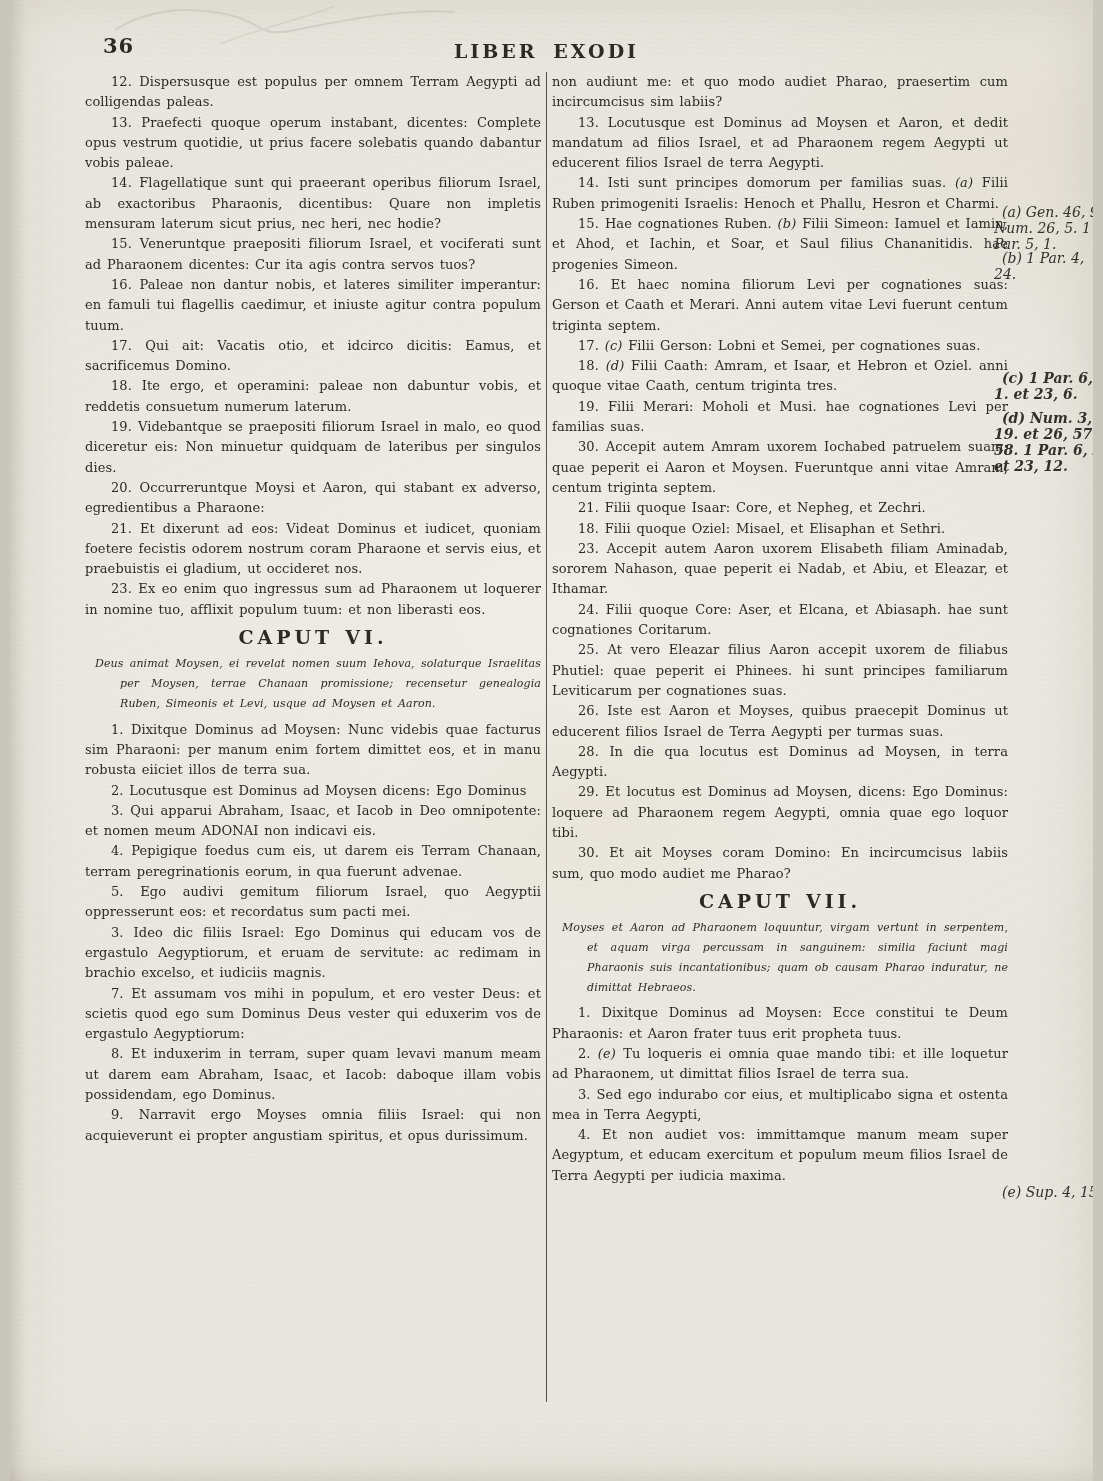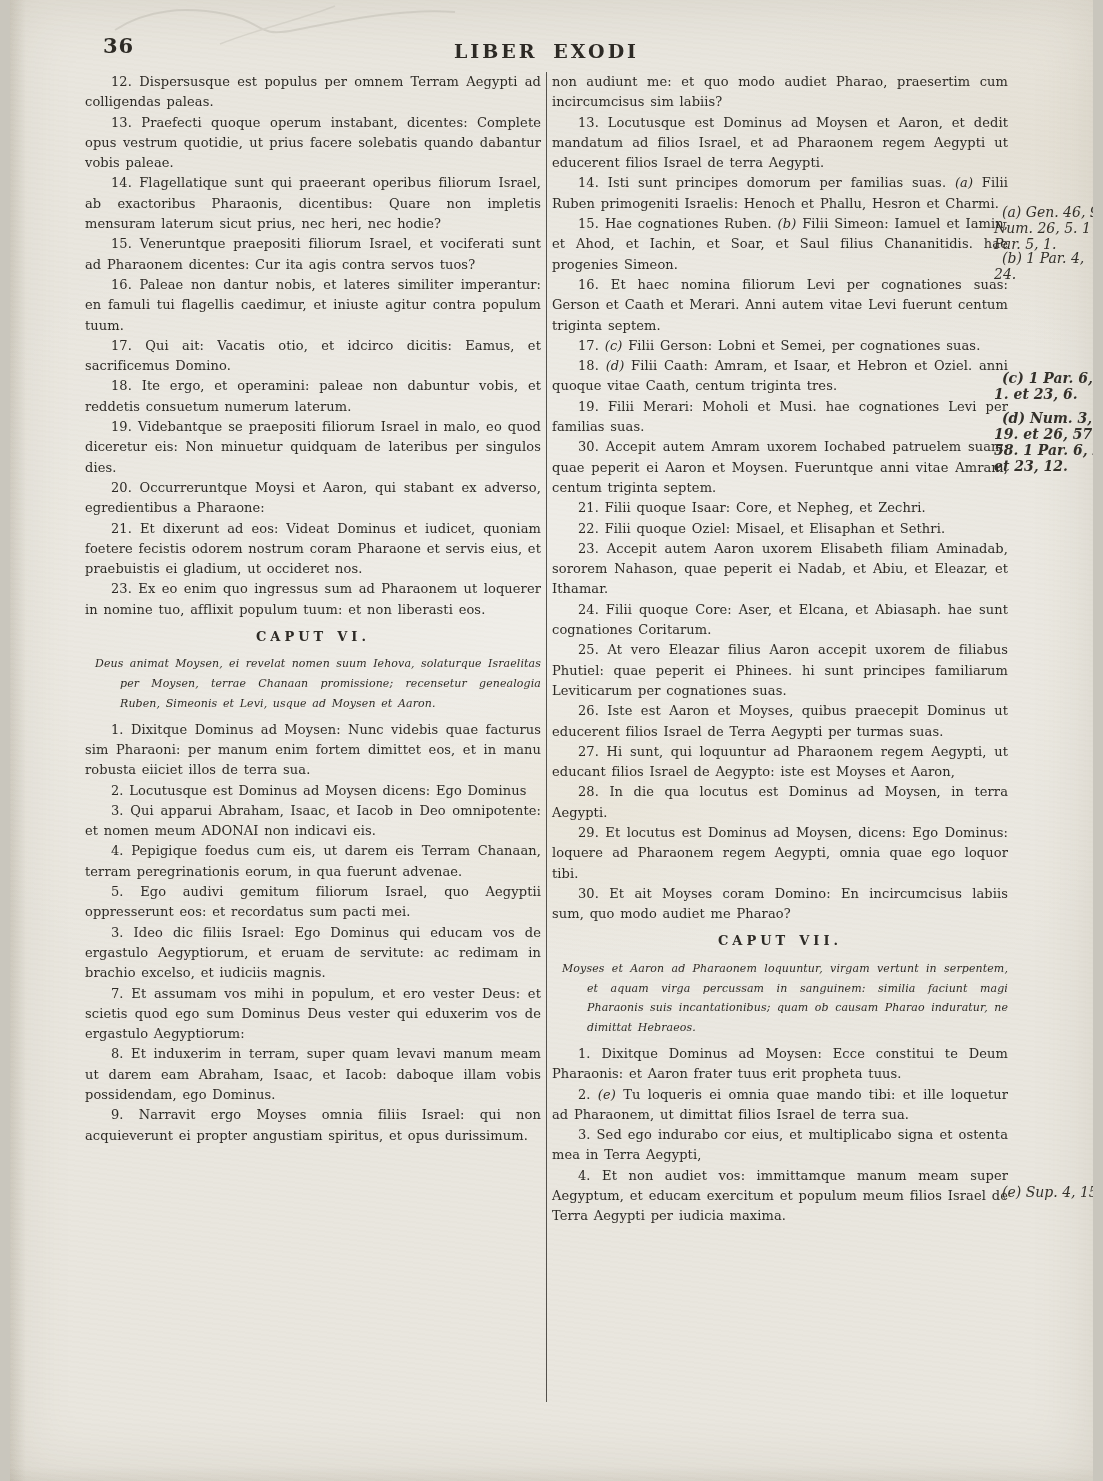--- a/index.html
+++ b/index.html
@@ -42,21 +42,21 @@
   .divider {
     position:absolute; left:536px; top:72px; width:1px; height:1330px;
     background:rgba(45,42,37,0.8);
   }
 
   .col p { margin:0; font-size:13px; line-height:20.3px; word-spacing:1.5px; letter-spacing:0.1px; }
   .col p.verse { text-indent:26px; }
   .col p.continuation { text-indent:0; }
   .col p.heading {
     text-align:center; text-indent:0;
-    font-size:13px; font-weight:bold; letter-spacing:4px;
+    font-size:19px; font-weight:bold; letter-spacing:4px;
     padding:7px 0 5px 0;
   }
   .col p.summary {
     font-style:italic; font-size:11px; line-height:19.8px;
     padding:2px 0 6px 35px; text-indent:-25px;
     word-spacing:2px;
   }
 
   .margin-notes-layer { position:absolute; left:984px; top:0; width:115px; height:1481px; }
   .margin-note {
@@ -114,26 +114,25 @@
         <p class="continuation">non audiunt me: et quo modo audiet Pharao, praesertim cum incircumcisus sim labiis?</p>
         <p class="verse">13. Locutusque est Dominus ad Moysen et Aaron, et dedit mandatum ad filios Israel, et ad Pharaonem regem Aegypti ut educerent filios Israel de terra Aegypti.</p>
         <p class="verse">14. Isti sunt principes domorum per familias suas. <i>(a)</i> Filii Ruben primogeniti Israelis: Henoch et Phallu, Hesron et Charmi.</p>
         <p class="verse">15. Hae cognationes Ruben. <i>(b)</i> Filii Simeon: Iamuel et Iamin, et Ahod, et Iachin, et Soar, et Saul filius Chananitidis. hae progenies Simeon.</p>
         <p class="verse">16. Et haec nomina filiorum Levi per cognationes suas: Gerson et Caath et Merari. Anni autem vitae Levi fuerunt centum triginta septem.</p>
         <p class="verse">17. <i>(c)</i> Filii Gerson: Lobni et Semei, per cognationes suas.</p>
         <p class="verse">18. <i>(d)</i> Filii Caath: Amram, et Isaar, et Hebron et Oziel. anni quoque vitae Caath, centum triginta tres.</p>
         <p class="verse">19. Filii Merari: Moholi et Musi. hae cognationes Levi per familias suas.</p>
         <p class="verse">30. Accepit autem Amram uxorem Iochabed patruelem suam: quae peperit ei Aaron et Moysen. Fueruntque anni vitae Amram, centum triginta septem.</p>
         <p class="verse">21. Filii quoque Isaar: Core, et Nepheg, et Zechri.</p>
-        <p class="verse">22. Filii quoque Oziel: Misael, et Elisaphan et Sethri.</p>
+        <p class="verse">18. Filii quoque Oziel: Misael, et Elisaphan et Sethri.</p>
         <p class="verse">23. Accepit autem Aaron uxorem Elisabeth filiam Aminadab, sororem Nahason, quae peperit ei Nadab, et Abiu, et Eleazar, et Ithamar.</p>
         <p class="verse">24. Filii quoque Core: Aser, et Elcana, et Abiasaph. hae sunt cognationes Coritarum.</p>
         <p class="verse">25. At vero Eleazar filius Aaron accepit uxorem de filiabus Phutiel: quae peperit ei Phinees. hi sunt principes familiarum Leviticarum per cognationes suas.</p>
         <p class="verse">26. Iste est Aaron et Moyses, quibus praecepit Dominus ut educerent filios Israel de Terra Aegypti per turmas suas.</p>
-        <p class="verse">27. Hi sunt, qui loquuntur ad Pharaonem regem Aegypti, ut educant filios Israel de Aegypto: iste est Moyses et Aaron,</p>
         <p class="verse">28. In die qua locutus est Dominus ad Moysen, in terra Aegypti.</p>
         <p class="verse">29. Et locutus est Dominus ad Moysen, dicens: Ego Dominus: loquere ad Pharaonem regem Aegypti, omnia quae ego loquor tibi.</p>
         <p class="verse">30. Et ait Moyses coram Domino: En incircumcisus labiis sum, quo modo audiet me Pharao?</p>
         <p class="heading">CAPUT VII.</p>
         <p class="summary">Moyses et Aaron ad Pharaonem loquuntur, virgam vertunt in serpentem, et aquam virga percussam in sanguinem: similia faciunt magi Pharaonis suis incantationibus; quam ob causam Pharao induratur, ne dimittat Hebraeos.</p>
         <p class="verse">1. Dixitque Dominus ad Moysen: Ecce constitui te Deum Pharaonis: et Aaron frater tuus erit propheta tuus.</p>
         <p class="verse">2. <i>(e)</i> Tu loqueris ei omnia quae mando tibi: et ille loquetur ad Pharaonem, ut dimittat filios Israel de terra sua.</p>
         <p class="verse">3. Sed ego indurabo cor eius, et multiplicabo signa et ostenta mea in Terra Aegypti,</p>
         <p class="verse">4. Et non audiet vos: immittamque manum meam super Aegyptum, et educam exercitum et populum meum filios Israel de Terra Aegypti per iudicia maxima.</p>
       </div>

